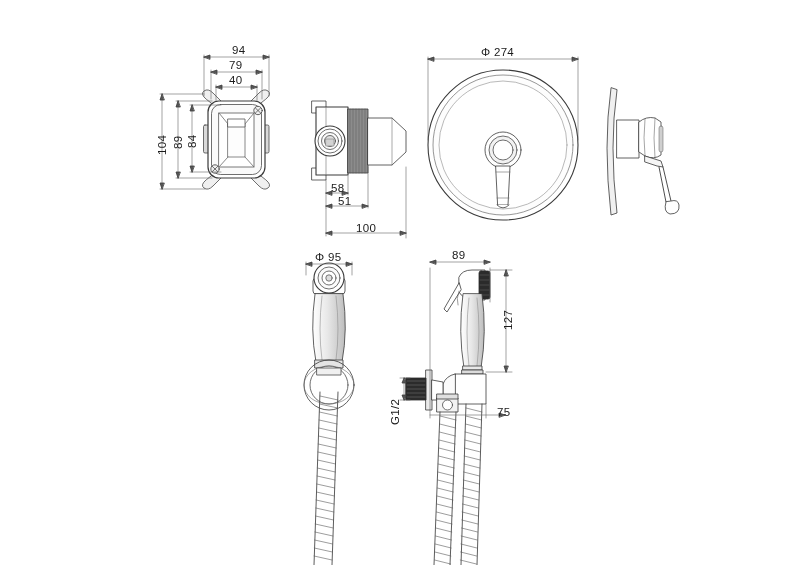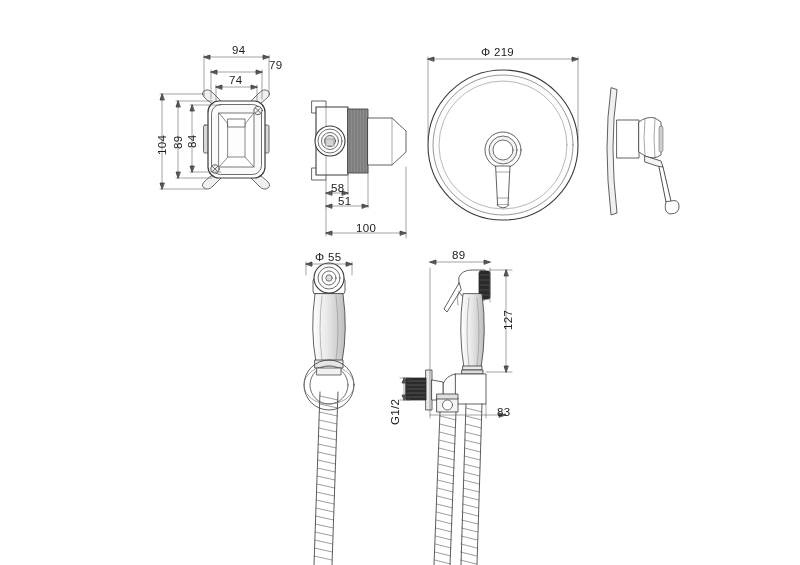--- a/index.html
+++ b/index.html
@@ -362,33 +362,33 @@
           <path d="M506,372 l-2,-6 l4,0 z"></path>
       <path d="M505,415 l-6,-2 l0,4 z"></path>
       <path d="M404,378 l-2,5 l4,0 z"></path>
           <path d="M404,400 l-2,-5 l4,0 z"></path>
     </g>
 
   </g>
 </svg>
 
 <span class="lbl" style="left:232px;top:44px;">94</span>
-<span class="lbl" style="left:229px;top:59px;margin-left:40px;">79</span>
-<span class="lbl" style="left:229px;top:74px;">74</span>
+<span class="lbl" style="left:229px;top:59px;">79</span>
+<span class="lbl" style="left:229px;top:74px;">40</span>
 
 <span class="lbl v" style="left:156px;top:155px;transform:rotate(-90deg);">104</span>
 <span class="lbl v" style="left:172px;top:149px;transform:rotate(-90deg);">89</span>
 <span class="lbl v" style="left:186px;top:148px;transform:rotate(-90deg);">84</span>
 
 <span class="lbl" style="left:331px;top:182px;">58</span>
 <span class="lbl" style="left:338px;top:195px;">51</span>
 <span class="lbl" style="left:356px;top:222px;">100</span>
 
-<span class="lbl" style="left:481px;top:46px;">Φ 219</span>
-
-<span class="lbl" style="left:315px;top:251px;">Φ 55</span>
+<span class="lbl" style="left:481px;top:46px;">Φ 274</span>
+
+<span class="lbl" style="left:315px;top:251px;">Φ 95</span>
 
 <span class="lbl" style="left:452px;top:249px;">89</span>
 <span class="lbl v" style="left:502px;top:330px;transform:rotate(-90deg);">127</span>
-<span class="lbl" style="left:497px;top:406px;">83</span>
+<span class="lbl" style="left:497px;top:406px;">75</span>
 <span class="lbl v" style="left:389px;top:425px;transform:rotate(-90deg);">G1/2</span>
 
 </div>
 
 </body></html>

